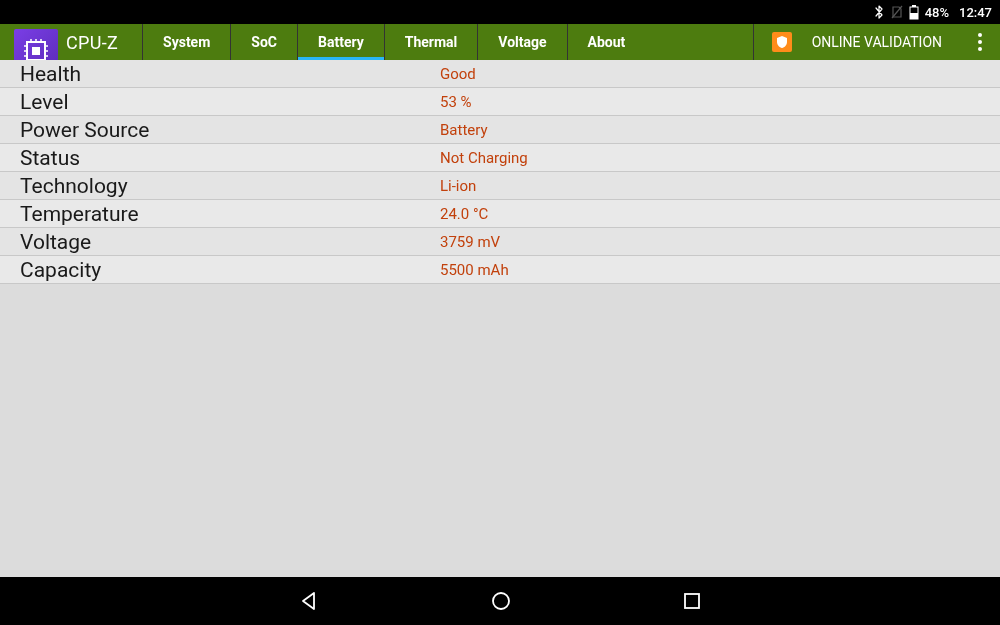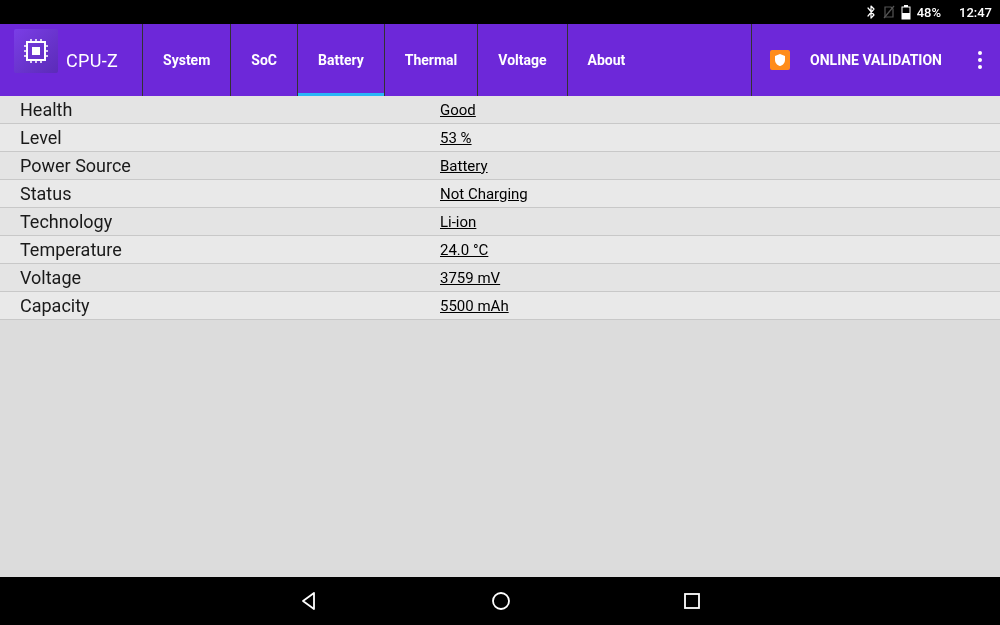--- a/index.html
+++ b/index.html
@@ -5,40 +5,40 @@
   * { margin: 0; padding: 0; box-sizing: border-box; }
   html, body { width: 1000px; height: 625px; font-family: Roboto, Arial, sans-serif; overflow: hidden; background: #000; }
   .screen { width: 1000px; height: 625px; display: flex; flex-direction: column; background: #dcdcdc; border-radius: 6px; }
 
   
   .status-bar { height: 24px; background: #000; color: #fff; display: flex; justify-content: flex-end; align-items: center; padding: 0 8px; gap: 6px; font-size: 13px; font-weight: 500; }
   .status-bar .sim-icon { opacity: 0.5; }
   .status-bar svg { display: block; }
 
   
-  .action-bar { height: 72px; background: #6d28d9; display: flex; align-items: stretch; color: #fff; }
+  .action-bar { height: 36px; background: #4d7c0f; display: flex; align-items: stretch; color: #fff; }
   .app-icon { width: 44px; height: 44px; margin: 5px 8px 5px 14px; background: linear-gradient(135deg,#7a3ee6,#5b2bb8); display: flex; align-items: center; justify-content: center; border-radius: 2px; }
   .app-icon svg { display: block; }
   .app-title { display: flex; align-items: center; font-size: 18px; font-weight: 400; padding-right: 24px; letter-spacing: 0.3px; }
   .tabs { display: flex; align-items: stretch; }
   .tab { display: flex; align-items: center; padding: 0 20px; font-size: 14px; font-weight: 700; color: #fff; border-left: 1px solid #333; cursor: pointer; position: relative; }
   .tab:first-child { border-left: 1px solid #333; }
   .tab.active::after { content: ''; position: absolute; left: 0; right: 0; bottom: 0; height: 3px; background: #29b6f6; }
   .spacer { flex: 1; }
-  .online-val { display: flex; align-items: center; gap: 20px; padding: 0 18px; font-size: 14px; font-weight: 700; cursor: pointer; border-left: 1px solid #333; }
+  .online-val { display: flex; align-items: center; gap: 20px; padding: 0 18px; font-size: 14px; font-weight: 400; cursor: pointer; border-left: 1px solid #333; }
   .online-val .shield { width: 20px; height: 20px; background: #ff8c1a; border-radius: 2px; display: flex; align-items: center; justify-content: center; }
   .menu-dots { width: 40px; display: flex; flex-direction: column; align-items: center; justify-content: center; gap: 3px; cursor: pointer; }
   .menu-dots span { width: 4px; height: 4px; background: #fff; border-radius: 50%; }
 
   
   .content { flex: 1; background: #dcdcdc; overflow-y: auto; }
   .row { display: flex; height: 28px; align-items: center; border-bottom: 1px solid #c8c8c8; background: #e9e9e9; }
   .row:nth-child(odd) { background: #e4e4e4; }
-  .row .label { width: 440px; padding-left: 20px; font-size: 18px; color: #1a1a1a; }
-  .row .value { flex: 1; font-size: 15px; color: #000000; text-decoration: underline; }
+  .row .label { width: 440px; padding-left: 20px; font-size: 21px; color: #1a1a1a; }
+  .row .value { flex: 1; font-size: 15px; color: #c2410c; }
 
   
   .nav-bar { height: 48px; background: #000; display: flex; align-items: center; justify-content: center; gap: 150px; }
   .nav-bar svg { display: block; }
   .nav-btn { cursor: pointer; padding: 10px; }
 </style>
 </head>
 <body>
 
 <div class="screen">
@@ -56,21 +56,21 @@
         </svg>
     </span>
     <span>
       <svg width="10" height="15" viewBox="0 0 10 15">
           <rect x="3" y="0" width="4" height="2" fill="#fff"></rect>
           <rect x="1" y="2" width="8" height="12" fill="none" stroke="#fff" stroke-width="1"></rect>
           <rect x="1" y="8" width="8" height="6" fill="#fff"></rect>
         </svg>
     </span>
     <span>48%</span>
-    <span style="margin-left:12px;">12:47</span>
+    <span style="margin-left:4px;">12:47</span>
   </div>
 
   <div class="action-bar">
     <div class="app-icon">
       <svg width="30" height="30" viewBox="0 0 30 30">
         <rect x="6" y="6" width="18" height="18" fill="none" stroke="#fff" stroke-width="2"></rect>
         <rect x="11" y="11" width="8" height="8" fill="#fff"></rect>
         <line x1="3" y1="10" x2="6" y2="10" stroke="#fff" stroke-width="1.5"></line>
           <line x1="3" y1="15" x2="6" y2="15" stroke="#fff" stroke-width="1.5"></line>
           <line x1="3" y1="20" x2="6" y2="20" stroke="#fff" stroke-width="1.5"></line>

